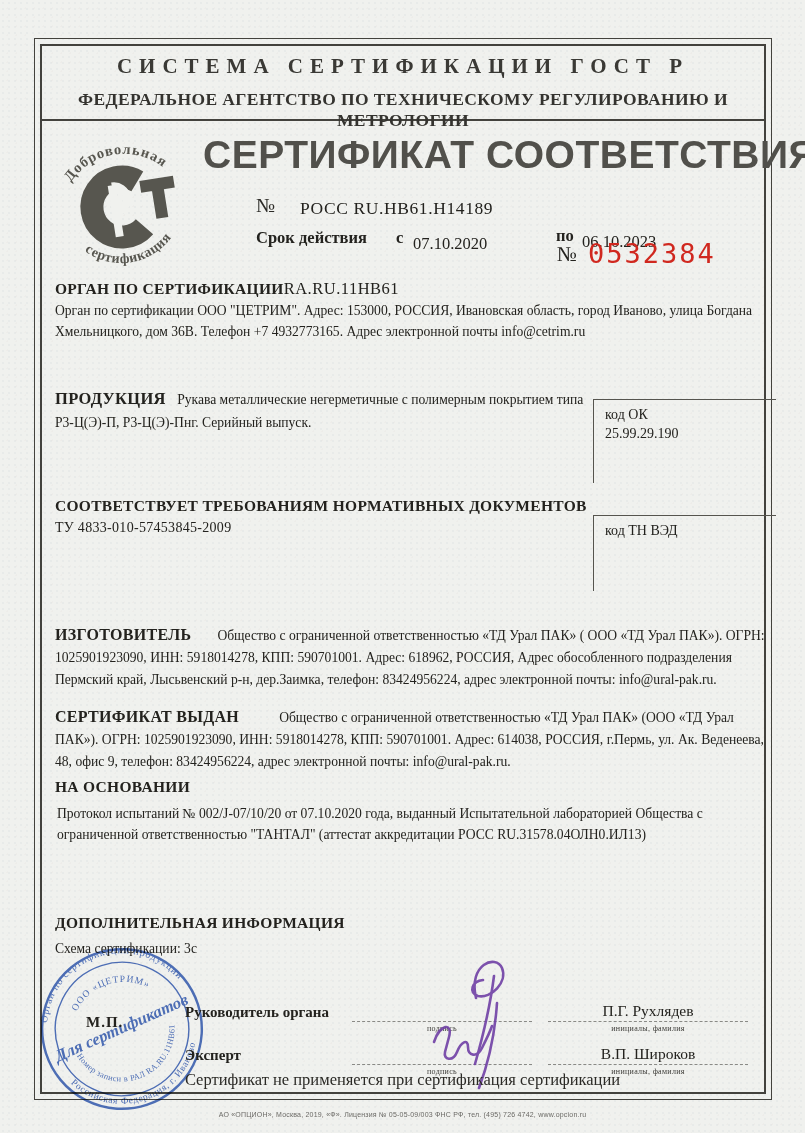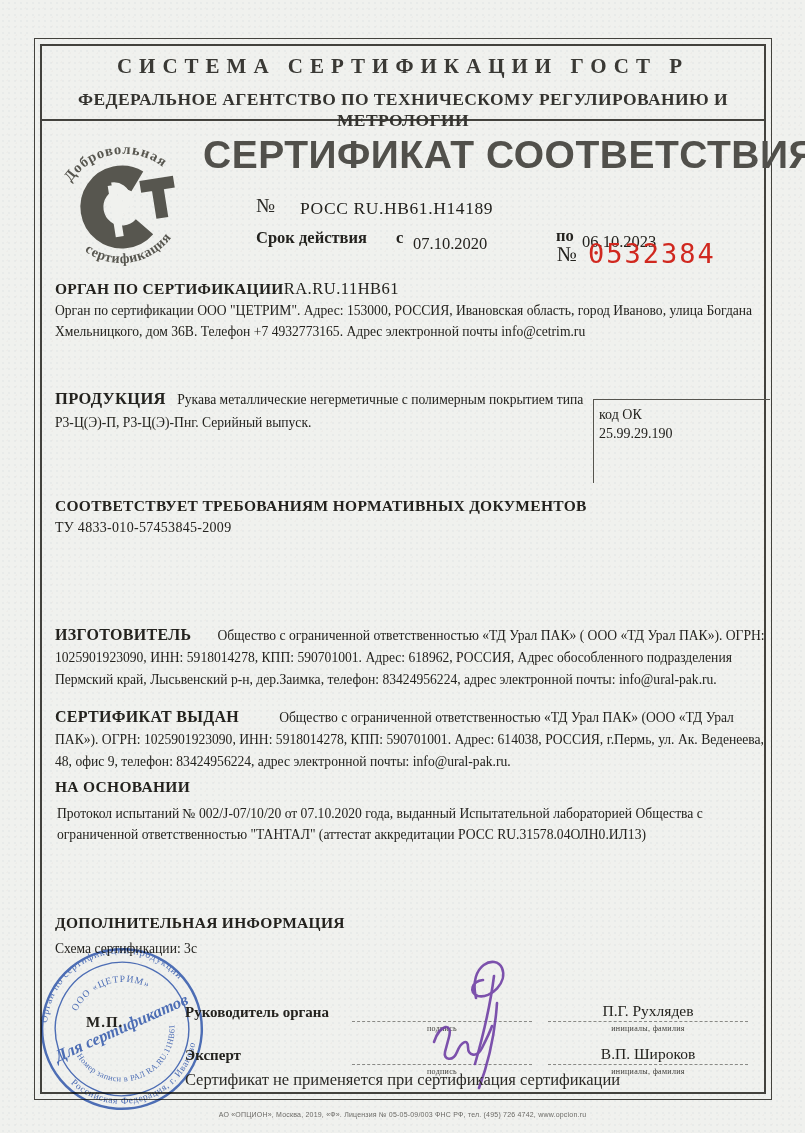--- a/index.html
+++ b/index.html
@@ -29,21 +29,21 @@
   .date-to{left:582px; top:232px; font-size:16.5px;}
   .form-no-label{left:557px; top:242px; font-size:21px;}
   .form-no-digits{left:588px; top:238px; font-size:27px; font-family:"DejaVu Sans Mono", monospace; font-weight:400; color:#d0281f; letter-spacing:2px;}
   .sec-label{font-weight:bold; font-size:15.5px; letter-spacing:0.3px;}
   .body-text{font-size:13.6px; line-height:1.58;}
   .org-head{left:55px; top:279px;}
   .org-code{font-size:16.5px; letter-spacing:0.5px;}
   .org-body{left:55px; top:300px; width:700px;}
   .product-para{left:55px; top:386px; width:545px;}
   .product-para .sec-label{font-size:16.5px; margin-right:8px;}
-  .code-box{left:593px; width:171px; border-top:1.5px solid #55544e; border-left:1.5px solid #55544e; padding:7px 0 0 5px; font-size:14px;}
+  .code-box{left:593px; width:171px; border-top:1.5px solid #55544e; border-left:1.5px solid #55544e; padding:7px 0 0 11px; font-size:14px;}
   .code-ok-box{top:399px; height:76px;}
   .code-tnved-box{top:515px; height:68px;}
   .code-box .code-val{margin-top:3px; font-size:14px;}
   .comp-label{left:55px; top:497px;}
   .comp-text{left:55px; top:520px; font-size:14px; letter-spacing:0.3px;}
   .manu-para{left:55px; top:622px; width:710px;}
   .manu-para .sec-label{font-size:16px; margin-right:26px;}
   .issued-para{left:55px; top:704px; width:710px;}
   .issued-para .sec-label{font-size:16px; margin-right:40px;}
   .basis-label{left:55px; top:778px;}
@@ -121,20 +121,23 @@
     <span class="sec-label">ПРОДУКЦИЯ</span>
     <span>Рукава металлические  негерметичные с полимерным покрытием типа Р3-Ц(Э)-П, Р3-Ц(Э)-Пнг. Серийный выпуск.</span>
   </div>
   <div class="abs code-box code-ok-box">
     <div>код ОК</div>
     <div class="code-val">25.99.29.190</div>
   </div>
 
   <div class="abs comp-label sec-label">СООТВЕТСТВУЕТ ТРЕБОВАНИЯМ НОРМАТИВНЫХ ДОКУМЕНТОВ</div>
   <div class="abs comp-text">ТУ  4833-010-57453845-2009</div>
+  <div class="abs code-box code-tnved-box">
+    <div>код ТН ВЭД</div>
+  </div>
 
   <div class="abs manu-para body-text">
     <span class="sec-label">ИЗГОТОВИТЕЛЬ</span><span>Общество с ограниченной ответственностью «ТД Урал ПАК» ( ООО «ТД Урал ПАК»). ОГРН: 1025901923090, ИНН: 5918014278, КПП: 590701001. Адрес: 618962, РОССИЯ, Адрес обособленного подразделения Пермский край, Лысьвенский р-н, дер.Заимка, телефон: 83424956224, адрес электронной почты: info@ural-pak.ru.</span>
   </div>
 
   <div class="abs issued-para body-text">
     <span class="sec-label">СЕРТИФИКАТ ВЫДАН</span><span>Общество с ограниченной ответственностью «ТД Урал ПАК» (ООО «ТД Урал ПАК»). ОГРН: 1025901923090, ИНН: 5918014278, КПП: 590701001. Адрес: 614038, РОССИЯ, г.Пермь, ул. Ак. Веденеева, 48, офис 9, телефон: 83424956224, адрес электронной почты: info@ural-pak.ru.</span>
   </div>
 
   <div class="abs basis-label sec-label">НА ОСНОВАНИИ</div>

